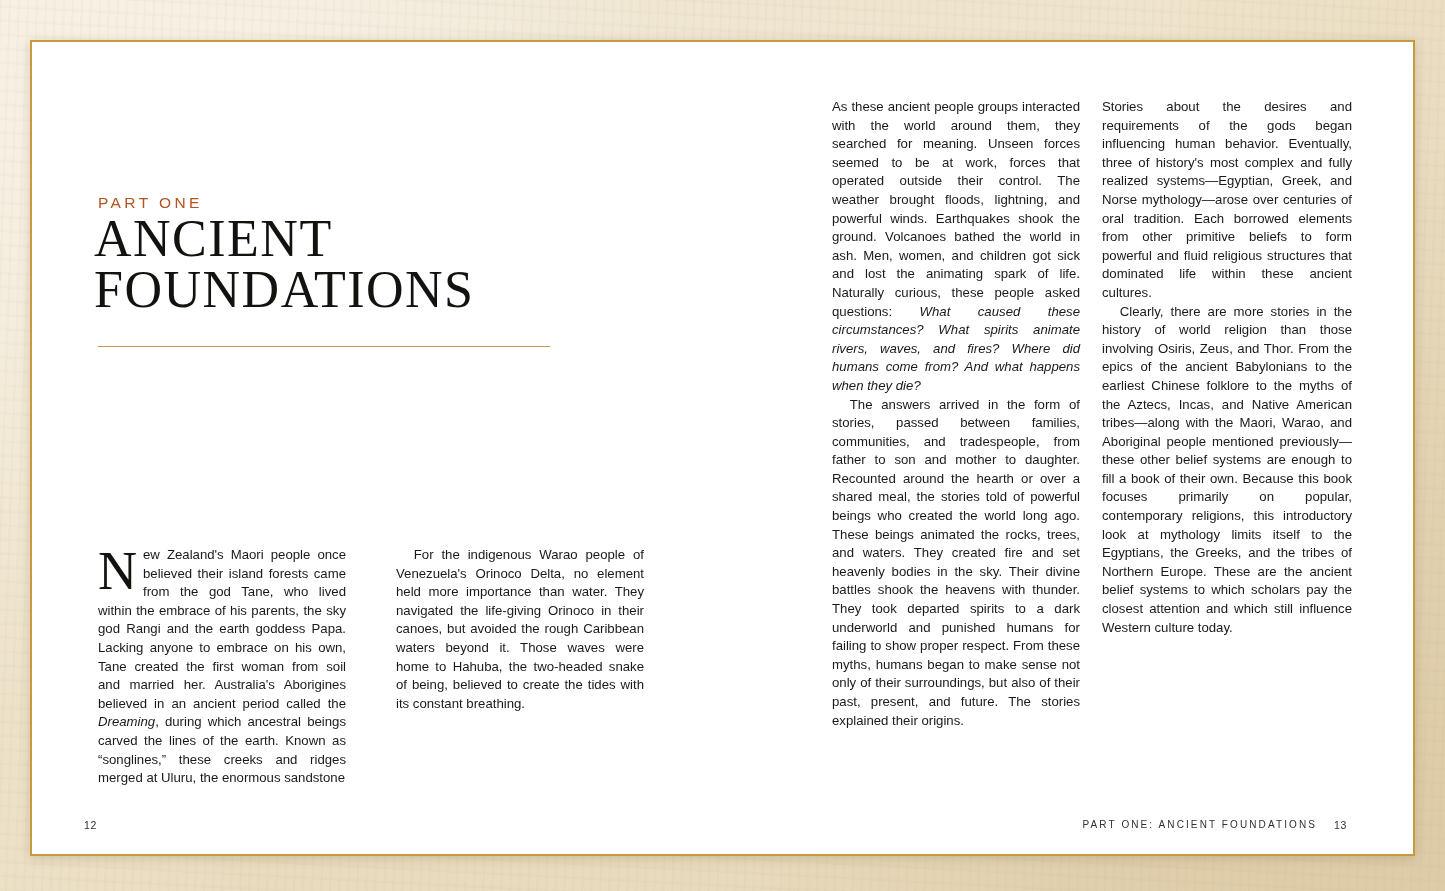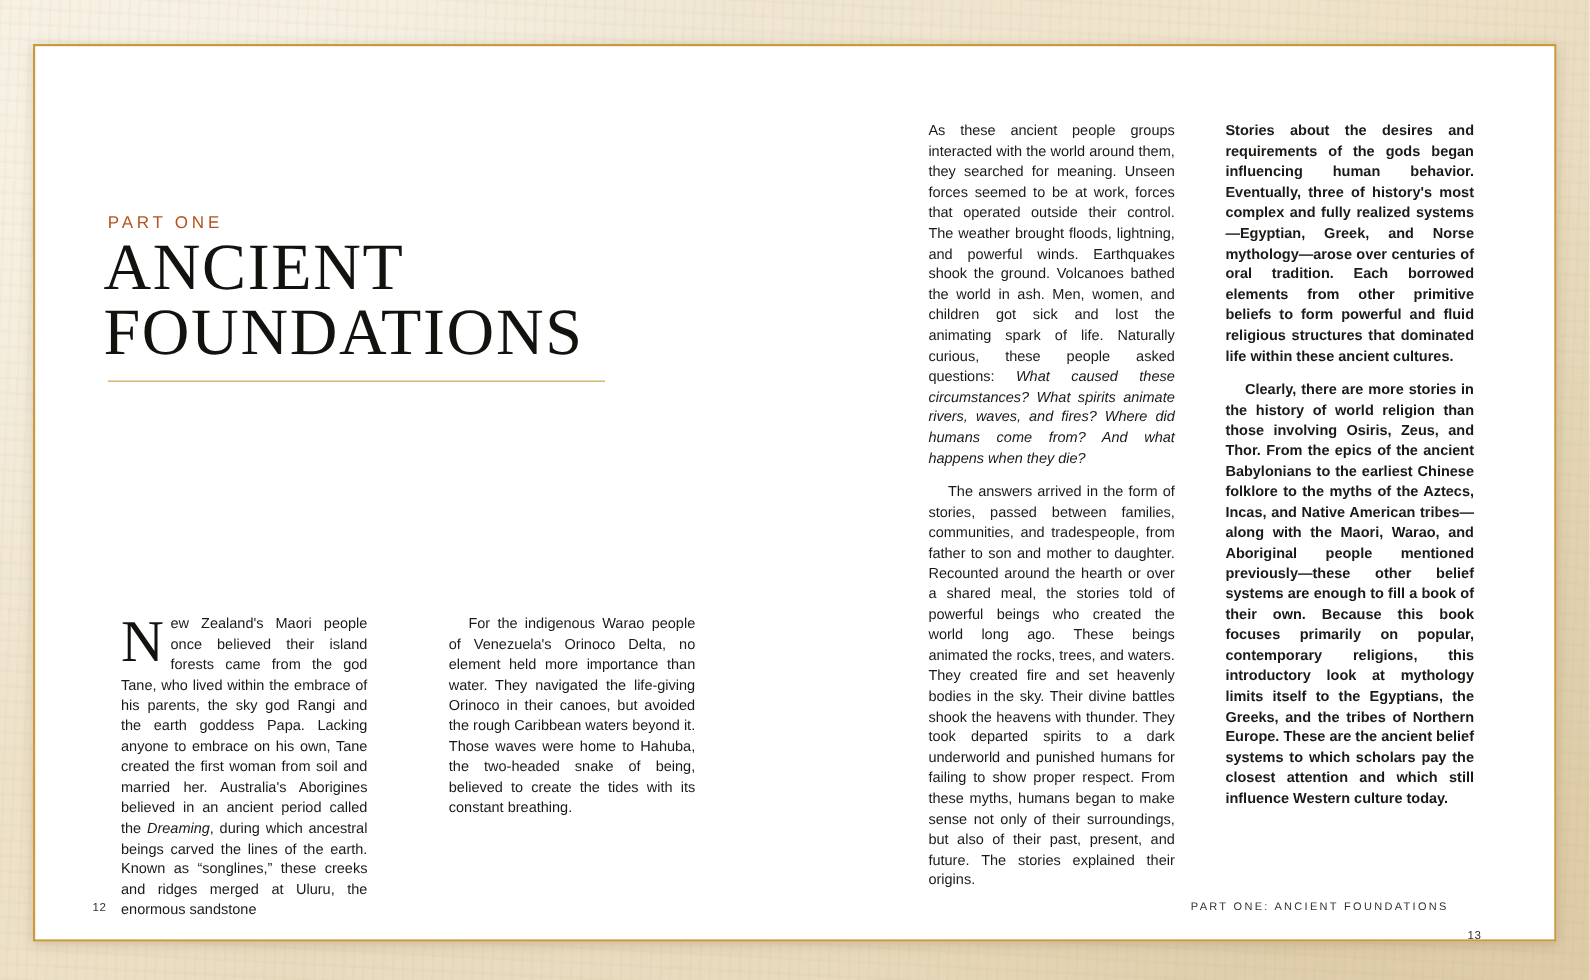--- a/index.html
+++ b/index.html
@@ -60,21 +60,21 @@
     color: #b2541f;
     font-family: "Liberation Sans", sans-serif;
     font-weight: 400;
   }
   .part-title {
     position: absolute;
     left: 62px;
     top: 172px;
     width: 560px;
     font-family: "Liberation Serif", serif;
-    font-size: 60px;
+    font-size: 52px;
     line-height: 0.98;
     letter-spacing: 1.5px;
     color: #14120f;
     font-weight: 400;
   }
   .title-rule {
     position: absolute;
     left: 66px;
     top: 304px;
     width: 452px;
@@ -85,31 +85,31 @@
   .col {
     position: absolute;
     font-family: "Liberation Sans", sans-serif;
     color: #1c1a17;
     font-size: 13.2px;
     line-height: 18.6px;
     text-align: justify;
     text-justify: inter-word;
   }
   .col p {
-    margin: 12px;
+    margin: 0;
     text-indent: 1.35em;
   }
   .col p.first {
     text-indent: 0;
   }
 
   .l-col1 { left: 66px;  top: 504px; width: 248px; }
   .l-col2 { left: 364px; top: 504px; width: 248px; }
   .r-col1 { left: 800px; top: 56px;  width: 248px; }
-  .r-col2 { left: 1070px; top: 56px; width: 250px; font-weight: bold; }
+  .r-col2 { left: 1070px; top: 56px; width: 250px; }
 
   .dropcap {
     float: left;
     font-family: "Liberation Serif", serif;
     font-size: 54px;
     line-height: 42px;
     padding: 4px 6px 0 0;
     color: #14120f;
     font-weight: 400;
   }
@@ -117,21 +117,21 @@
   em { font-style: italic; }
 
   
   .folio {
     position: absolute;
     font-size: 10.5px;
     color: #33302b;
     letter-spacing: 0.6px;
   }
   .folio-left  { left: 52px;  top: 777px; }
-  .folio-right { right: 66px; top: 803px; }
+  .folio-right { right: 66px; top: 777px; }
   .running-head {
     position: absolute;
     right: 96px;
     top: 777px;
     font-size: 10px;
     letter-spacing: 2.1px;
     color: #33302b;
     white-space: nowrap;
     margin-left: 16px;
   }

